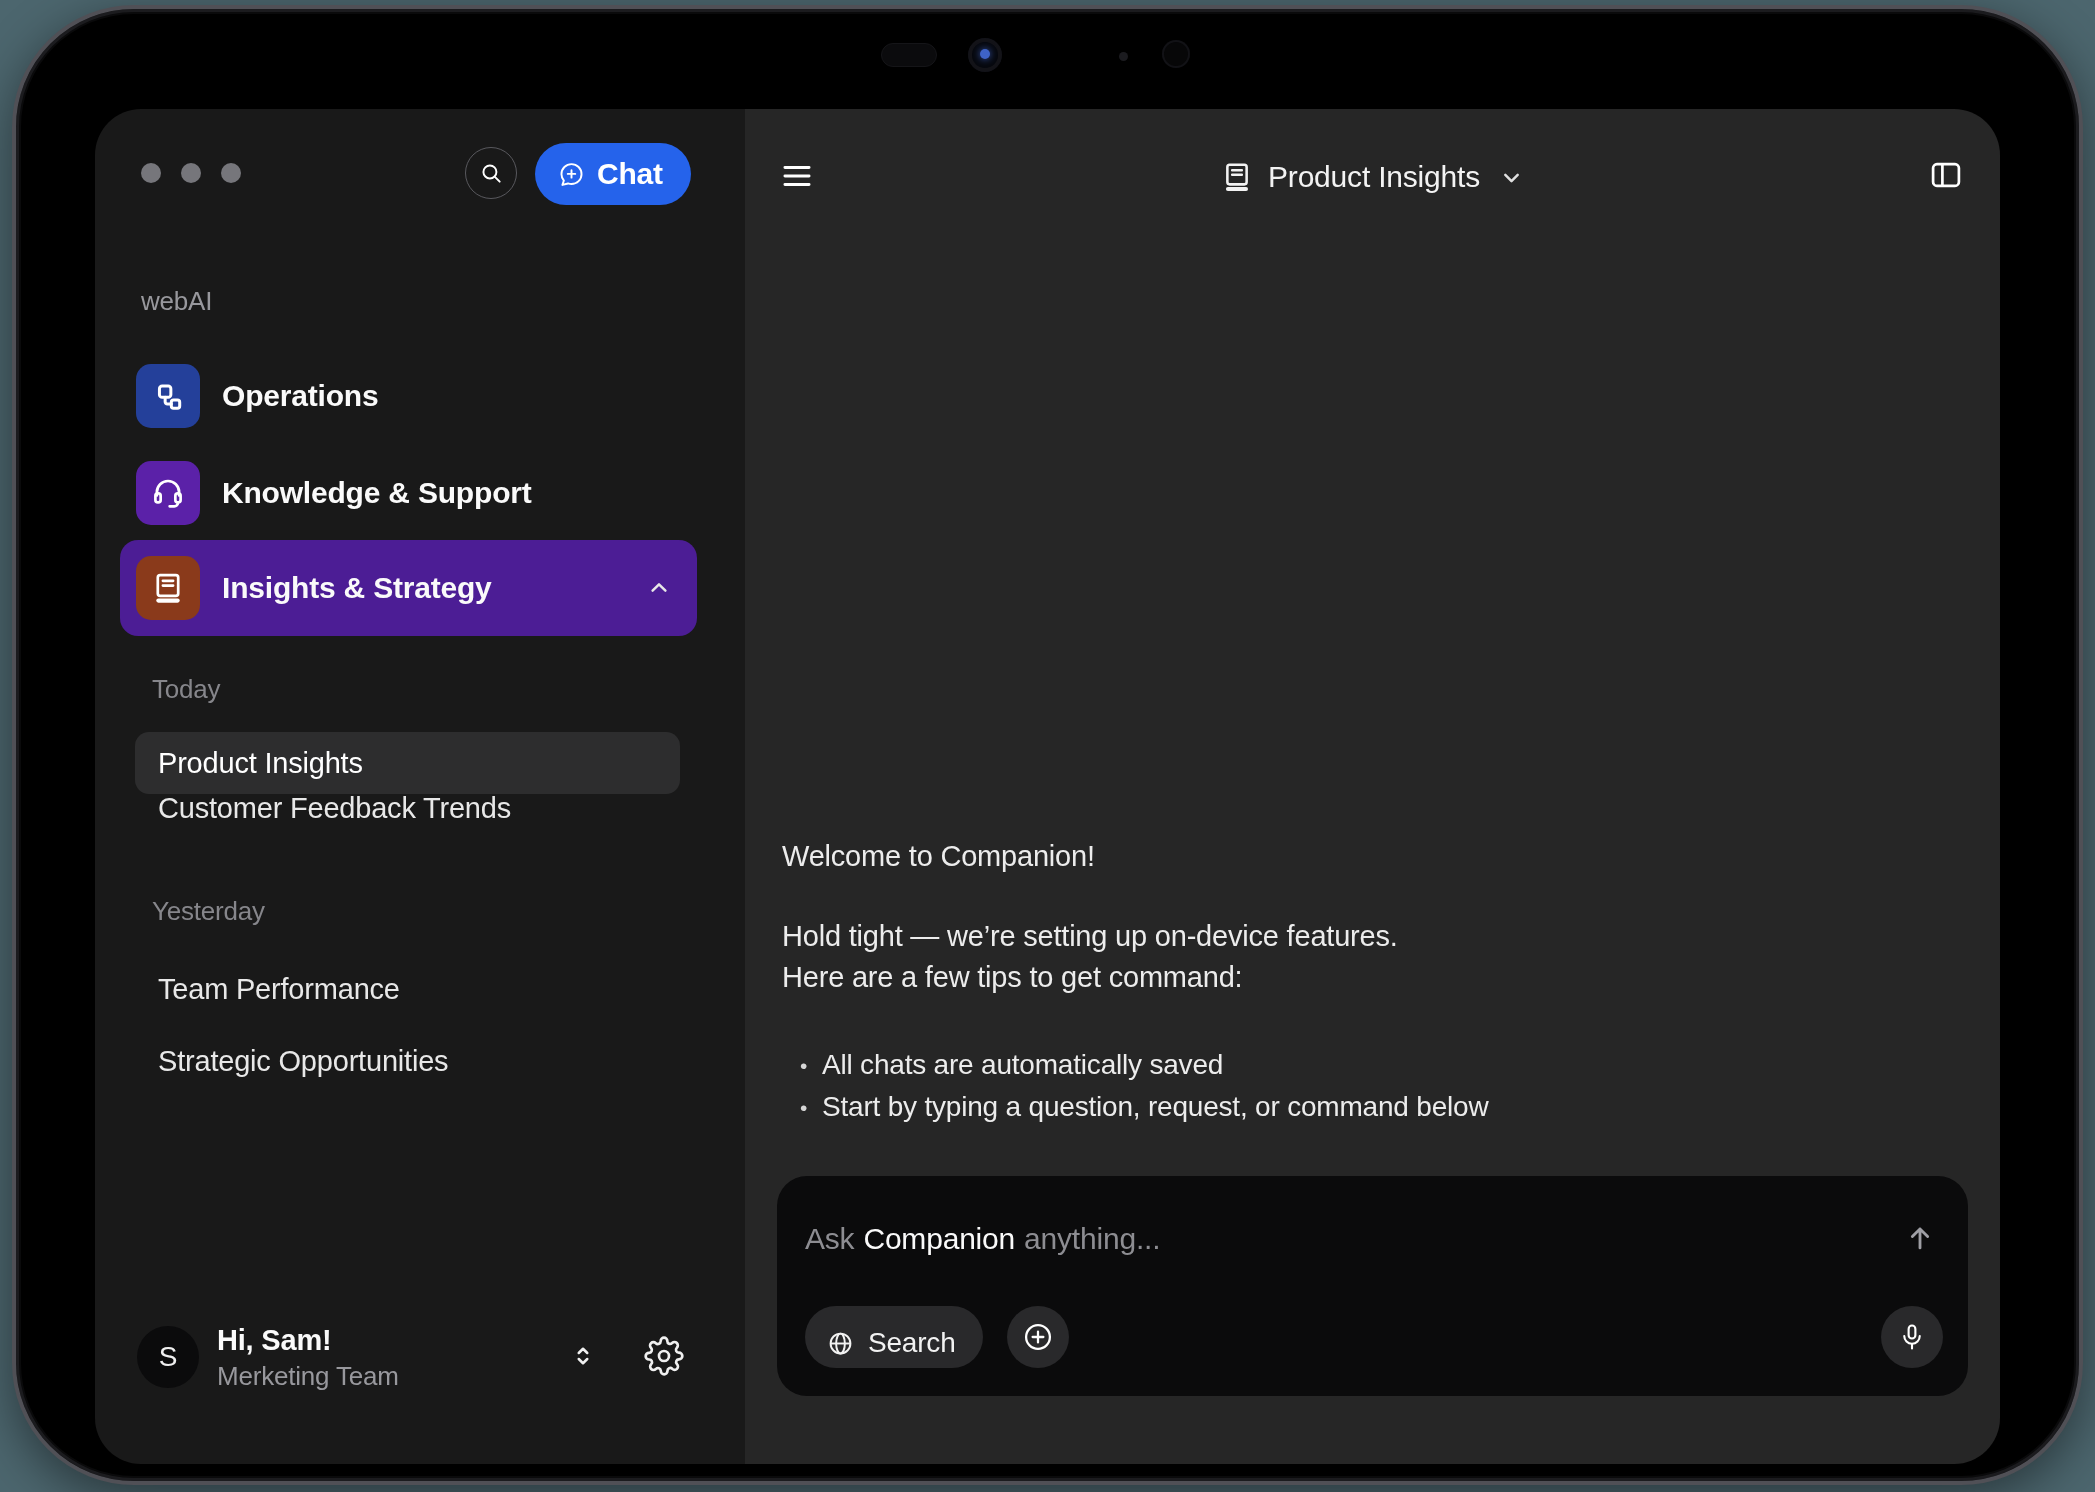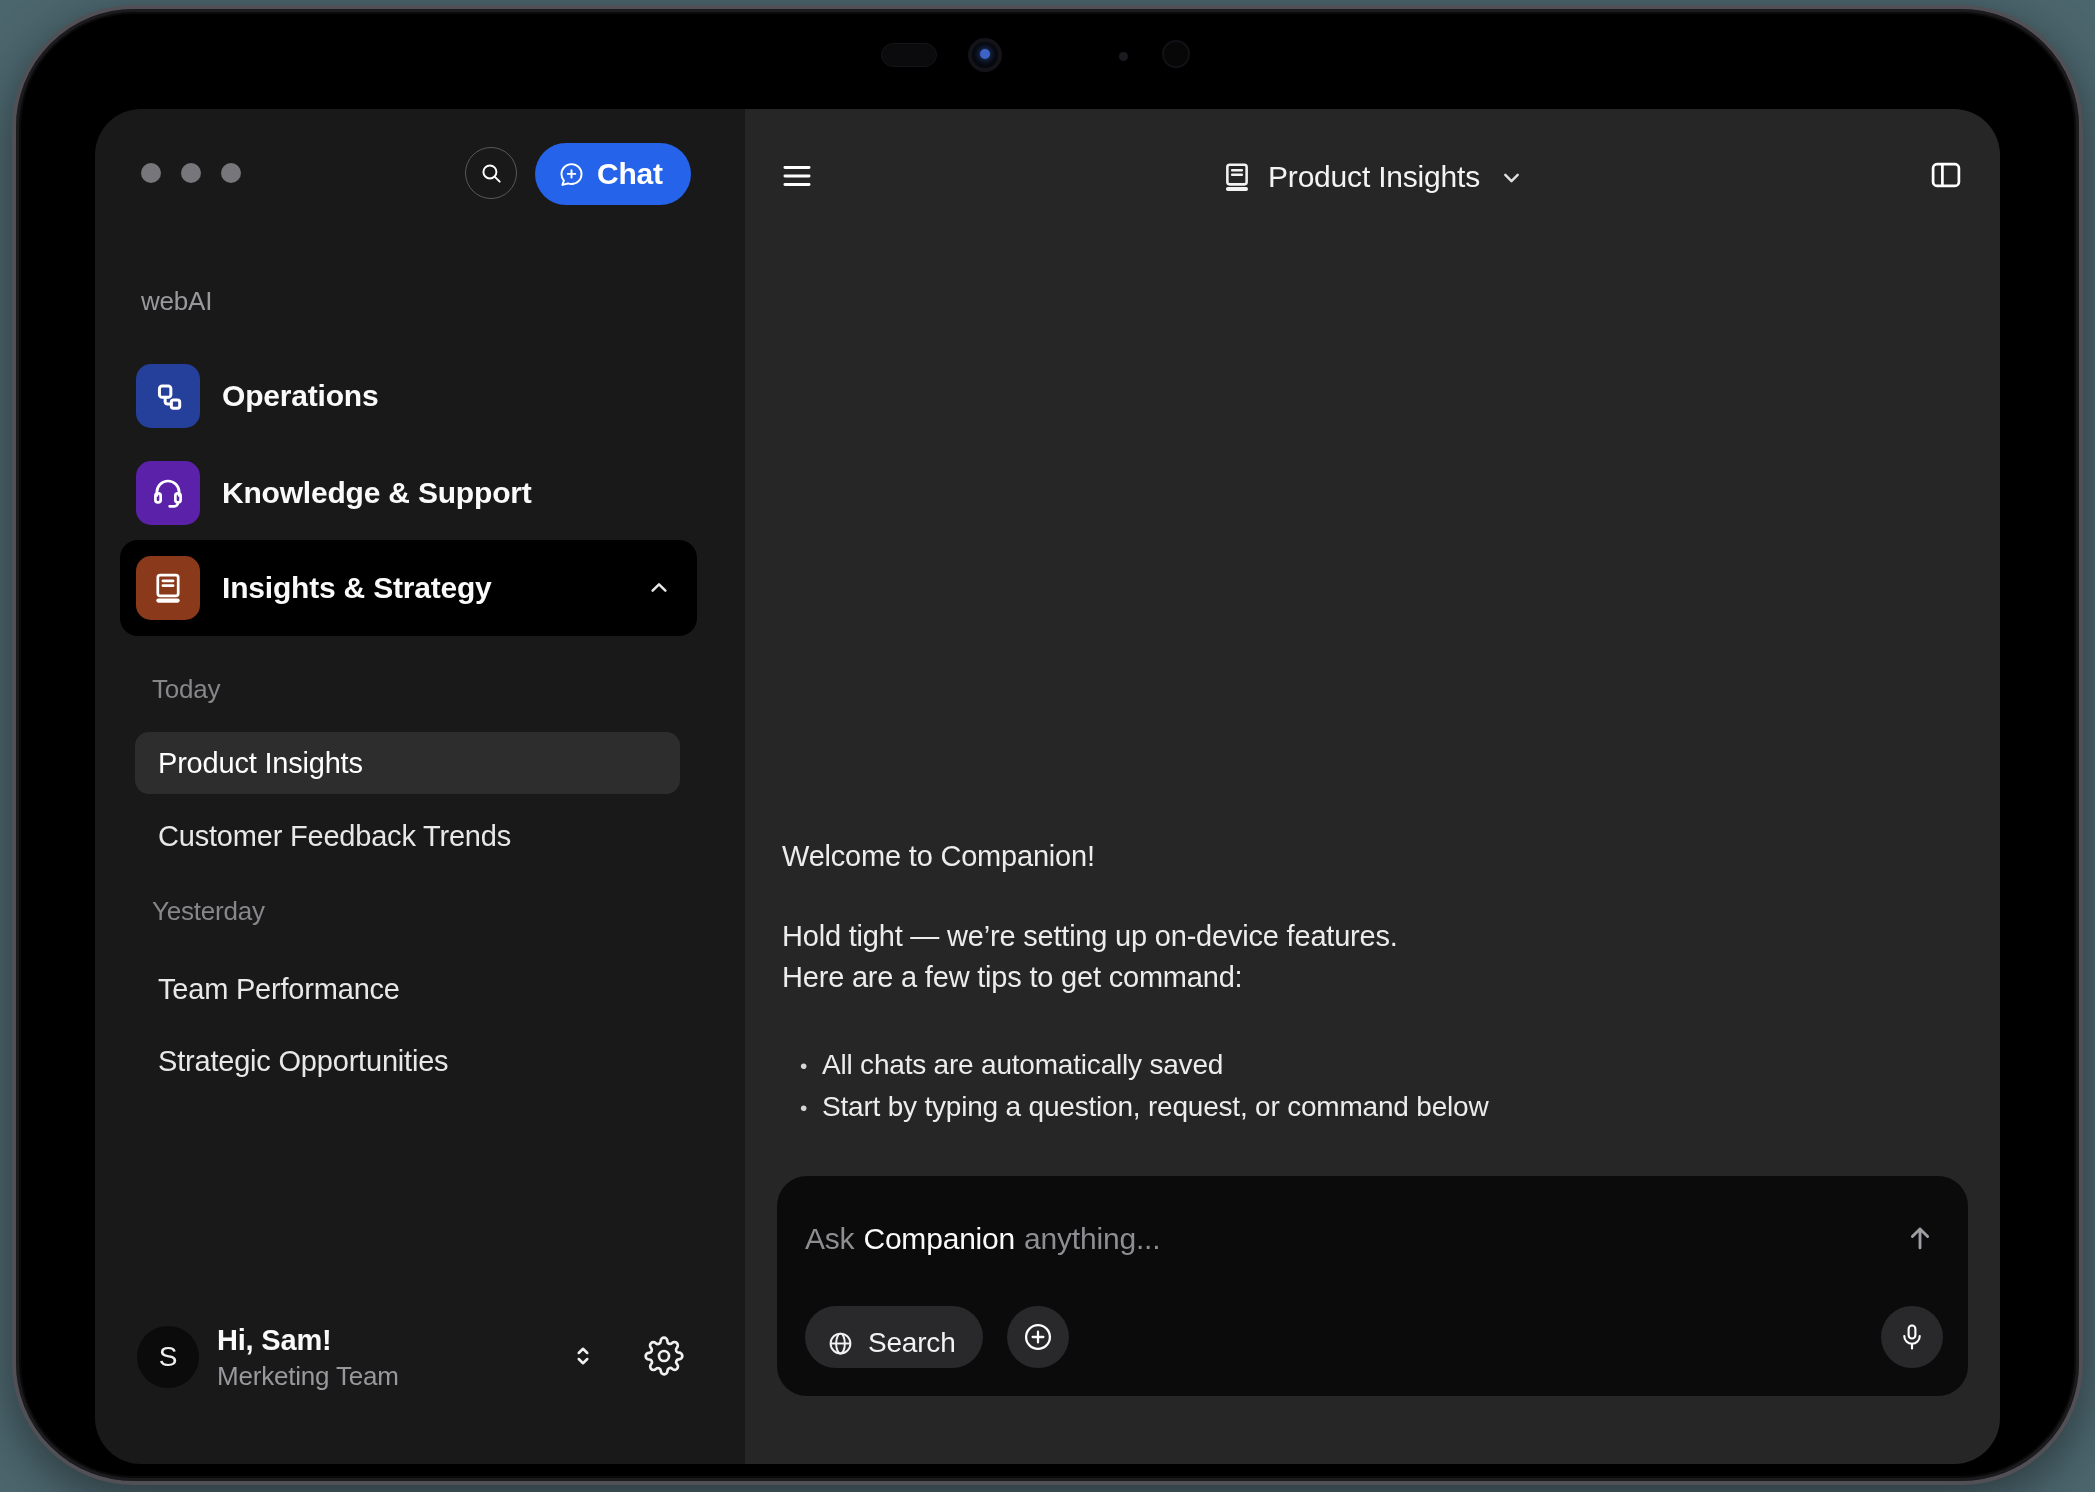--- a/index.html
+++ b/index.html
@@ -36,21 +36,21 @@
   .search-btn { position:absolute; left:370px; top:38px; width:52px; height:52px; border-radius:50%;
     border:1.5px solid #59595e; display:flex; align-items:center; justify-content:center; cursor:pointer; }
   .chat-btn { position:absolute; left:440px; top:34px; height:62px; border-radius:31px;
     display:flex; align-items:center; gap:11px; padding:0 28px 0 22px;
     color:#fff; font-size:30px; font-weight:600; letter-spacing:-.2px; cursor:pointer; }
 
   .brand { position:absolute; left:46px; top:177px; font-size:26px; color:#98989d; letter-spacing:-.2px; }
 
   .cat-row { position:absolute; left:25px; width:577px; height:96px; border-radius:18px;
     display:flex; align-items:center; gap:22px; padding-left:16px; cursor:pointer; }
-  .cat-row.active { background:#000000; }
+  .cat-row.active { background:#4c1d95; }
   .cat-icon { width:64px; height:64px; border-radius:15px; flex:none;
     display:flex; align-items:center; justify-content:center; }
   .cat-label { font-size:30px; font-weight:700; color:#fafafa; letter-spacing:-.2px; }
   .cat-chevron { margin-left:auto; margin-right:24px; display:flex; }
 
   .section-label { position:absolute; left:57px; font-size:26px; color:#86868b; letter-spacing:-.2px; }
   .chat-row { position:absolute; left:40px; width:545px; height:62px; border-radius:14px;
     display:flex; align-items:center; padding-left:23px; font-size:29px; color:#e8e8e8;
     letter-spacing:-.2px; cursor:pointer; }
   .chat-row.selected { background:#2d2d2e; color:#ffffff; }
@@ -180,21 +180,21 @@
             <path d="M6.5 14.3l5.5-5.5 5.5 5.5"></path>
           </svg>
         </span>
       </div>
 
       <div class="section-label" style="top:565px">Today</div>
 
       <div class="chat-row selected" style="top:623px">
         <span>Product Insights</span>
       </div>
-      <div class="chat-row" style="top:696px">
+      <div class="chat-row" style="top:668px">
         <span>Customer Feedback Trends</span>
       </div>
 
       <div class="section-label" style="top:787px">Yesterday</div>
 
       <div class="chat-row" style="top:849px">
         <span>Team Performance</span>
       </div>
       <div class="chat-row" style="top:921px">
         <span>Strategic Opportunities</span>

